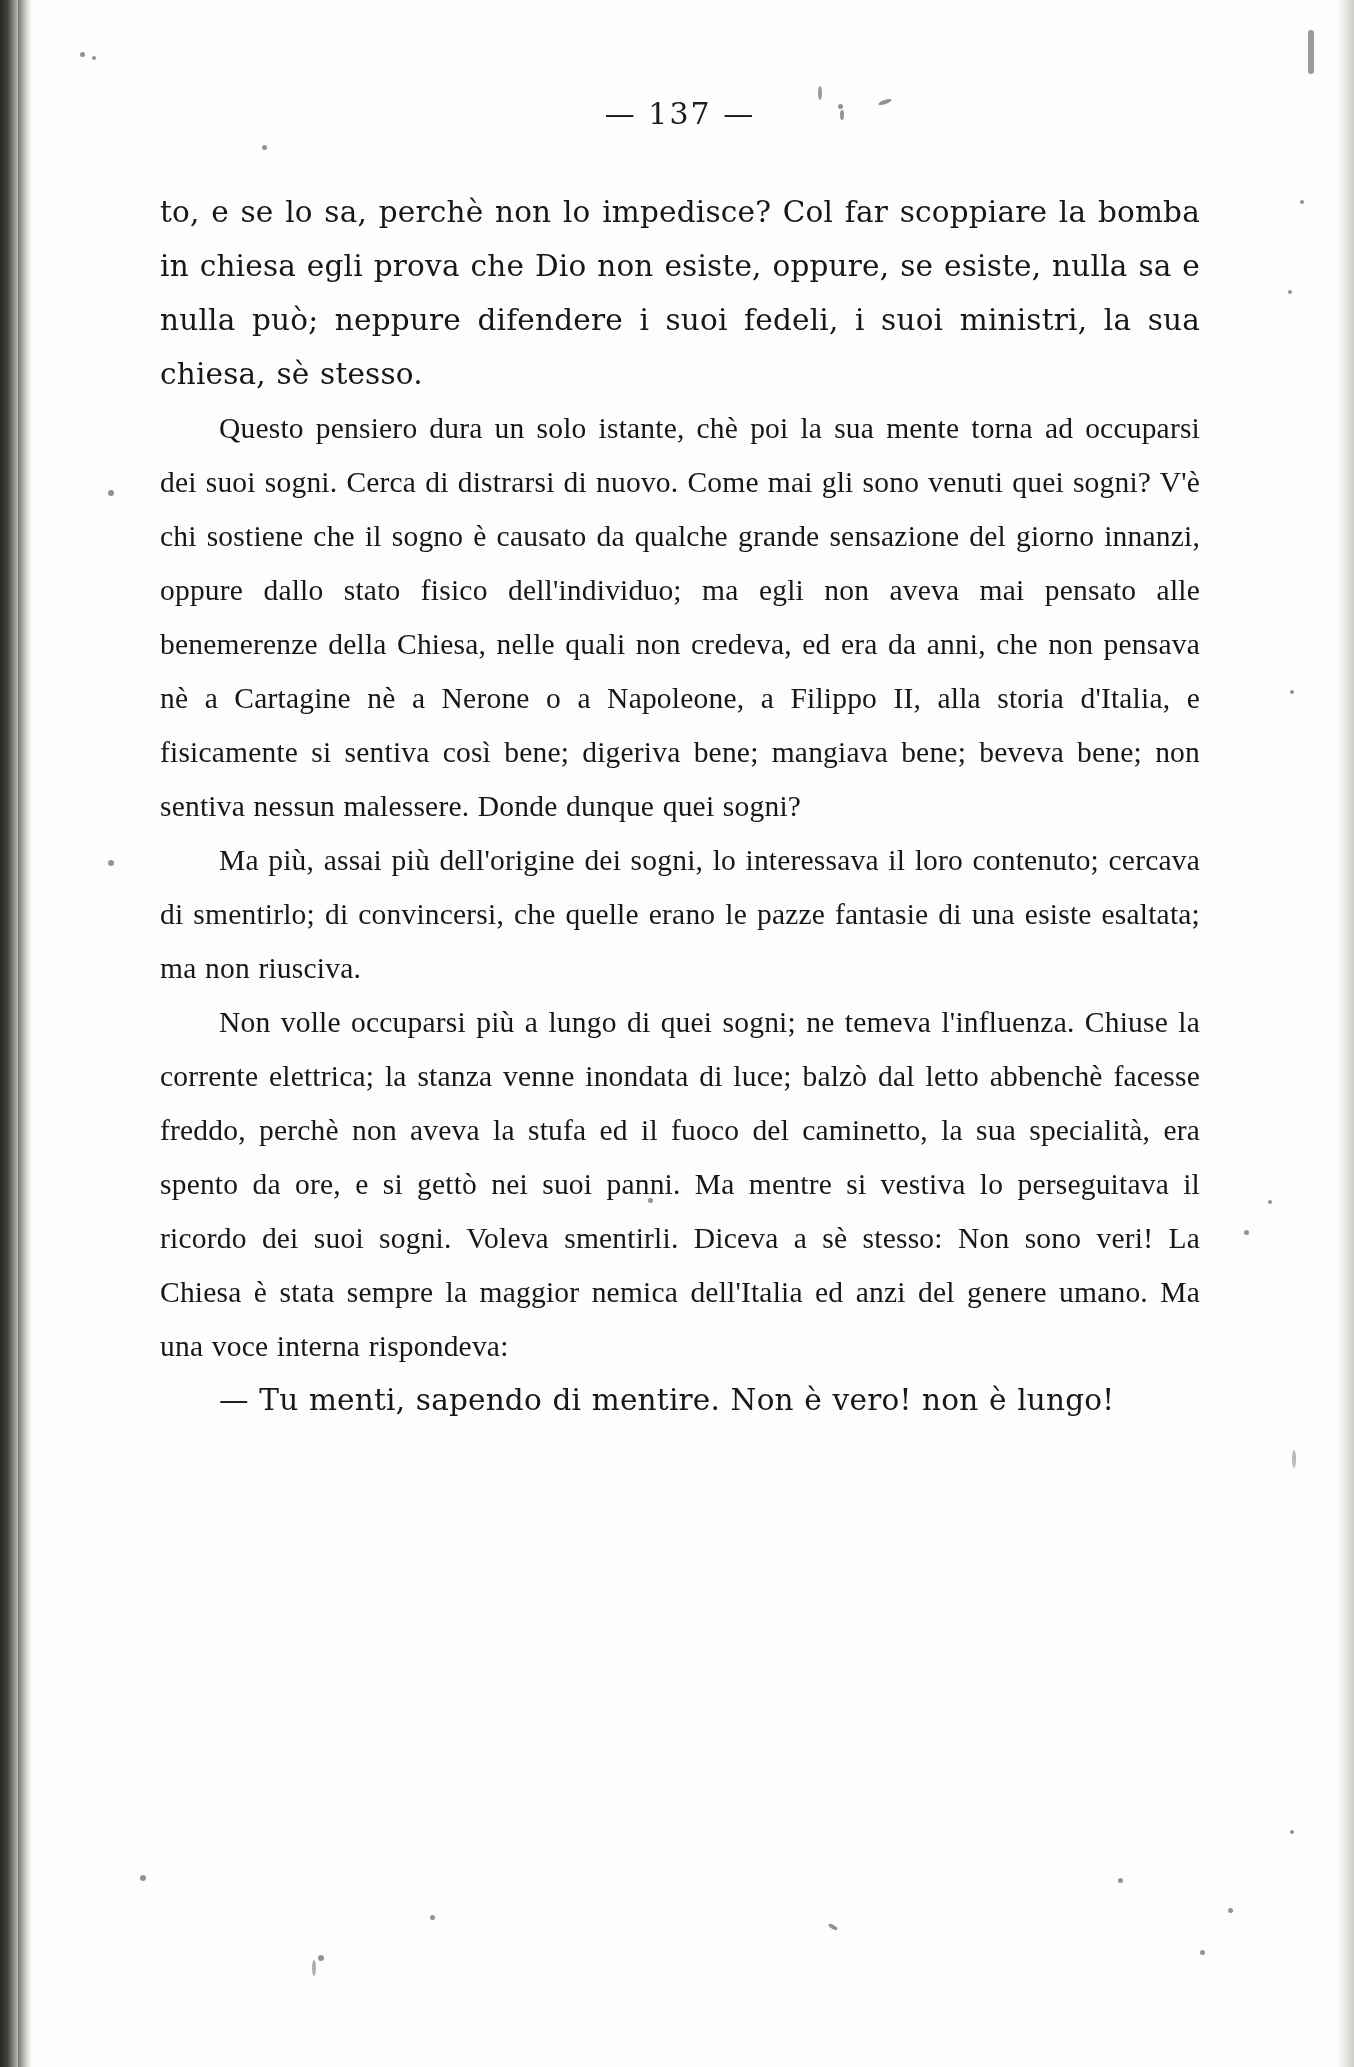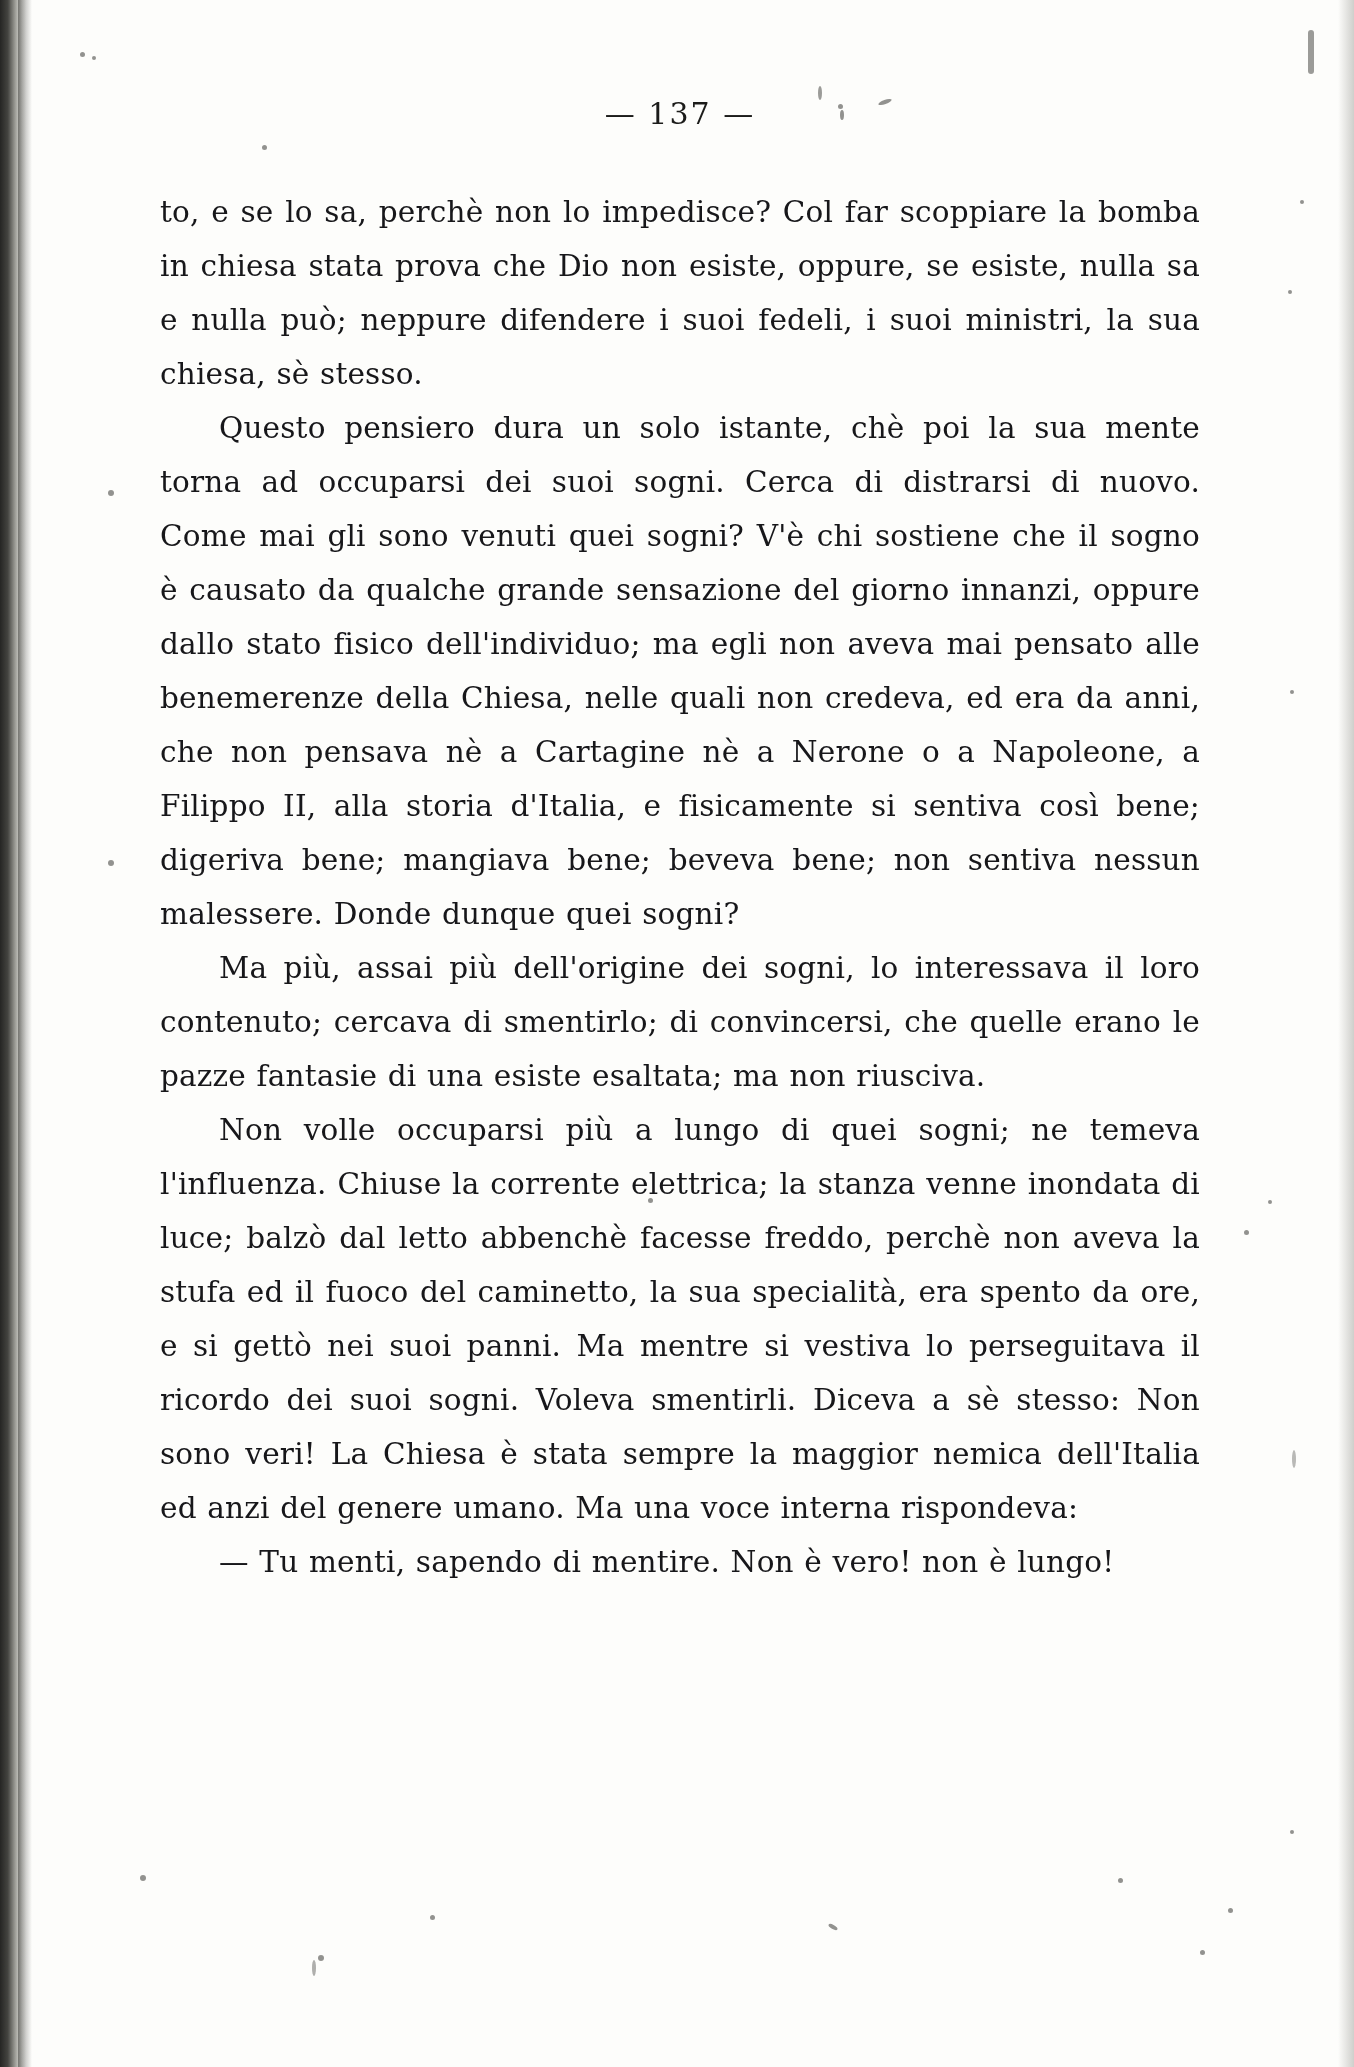--- a/index.html
+++ b/index.html
@@ -82,20 +82,21 @@
     letter-spacing: 0.2px;
     word-spacing: 1px;
   }
 
   .body-text p {
     margin: 0;
     text-indent: 0;
   }
   .body-text p.indent {
     text-indent: 2.0em;
+    font-family: Liberation Serif, serif;
   }
   .body-text p.dash {
     text-indent: 2.0em;
   }
   
   .body-text p:last-child {
     text-align: left;
   }
 </style>
 </head>
@@ -132,21 +133,21 @@
   <div class="speck" style="left:1290px; top:1830px; width:4px; height:4px;"></div>
   <div class="speck" style="left:1292px; top:1450px; width:4px; height:18px; opacity:0.35;"></div>
   <div class="speck" style="left:648px; top:1198px; width:5px; height:5px;"></div>
   <div class="speck" style="left:818px; top:86px; width:4px; height:14px; opacity:0.5;"></div>
 
   <div class="content">
 
     <div class="folio">— 137 —</div>
 
     <div class="body-text">
-      <p>to, e se lo sa, perchè non lo impedisce? Col far scoppiare la bomba in chiesa stata prova che Dio non esiste, oppure, se esiste, nulla sa e nulla può; neppure difendere i suoi fedeli, i suoi ministri, la sua chiesa, sè stesso.</p>
+      <p>to, e se lo sa, perchè non lo impedisce? Col far scoppiare la bomba in chiesa egli prova che Dio non esiste, oppure, se esiste, nulla sa e nulla può; neppure difendere i suoi fedeli, i suoi ministri, la sua chiesa, sè stesso.</p>
       <p class="indent">Questo pensiero dura un solo istante, chè poi la sua mente torna ad occuparsi dei suoi sogni. Cerca di distrarsi di nuovo. Come mai gli sono venuti quei sogni? V'è chi sostiene che il sogno è causato da qualche grande sensazione del giorno innanzi, oppure dallo stato fisico dell'individuo; ma egli non aveva mai pensato alle benemerenze della Chiesa, nelle quali non credeva, ed era da anni, che non pensava nè a Cartagine nè a Nerone o a Napoleone, a Filippo II, alla storia d'Italia, e fisicamente si sentiva così bene; digeriva bene; mangiava bene; beveva bene; non sentiva nessun malessere. Donde dunque quei sogni?</p>
       <p class="indent">Ma più, assai più dell'origine dei sogni, lo interessava il loro contenuto; cercava di smentirlo; di convincersi, che quelle erano le pazze fantasie di una esiste esaltata; ma non riusciva.</p>
       <p class="indent">Non volle occuparsi più a lungo di quei sogni; ne temeva l'influenza. Chiuse la corrente elettrica; la stanza venne inondata di luce; balzò dal letto abbenchè facesse freddo, perchè non aveva la stufa ed il fuoco del caminetto, la sua specialità, era spento da ore, e si gettò nei suoi panni. Ma mentre si vestiva lo perseguitava il ricordo dei suoi sogni. Voleva smentirli. Diceva a sè stesso: Non sono veri! La Chiesa è stata sempre la maggior nemica dell'Italia ed anzi del genere umano. Ma una voce interna rispondeva:</p>
       <p class="dash">— Tu menti, sapendo di mentire. Non è vero! non è lungo!</p>
     </div>
 
   </div>
 </div>
 
 </body></html>

